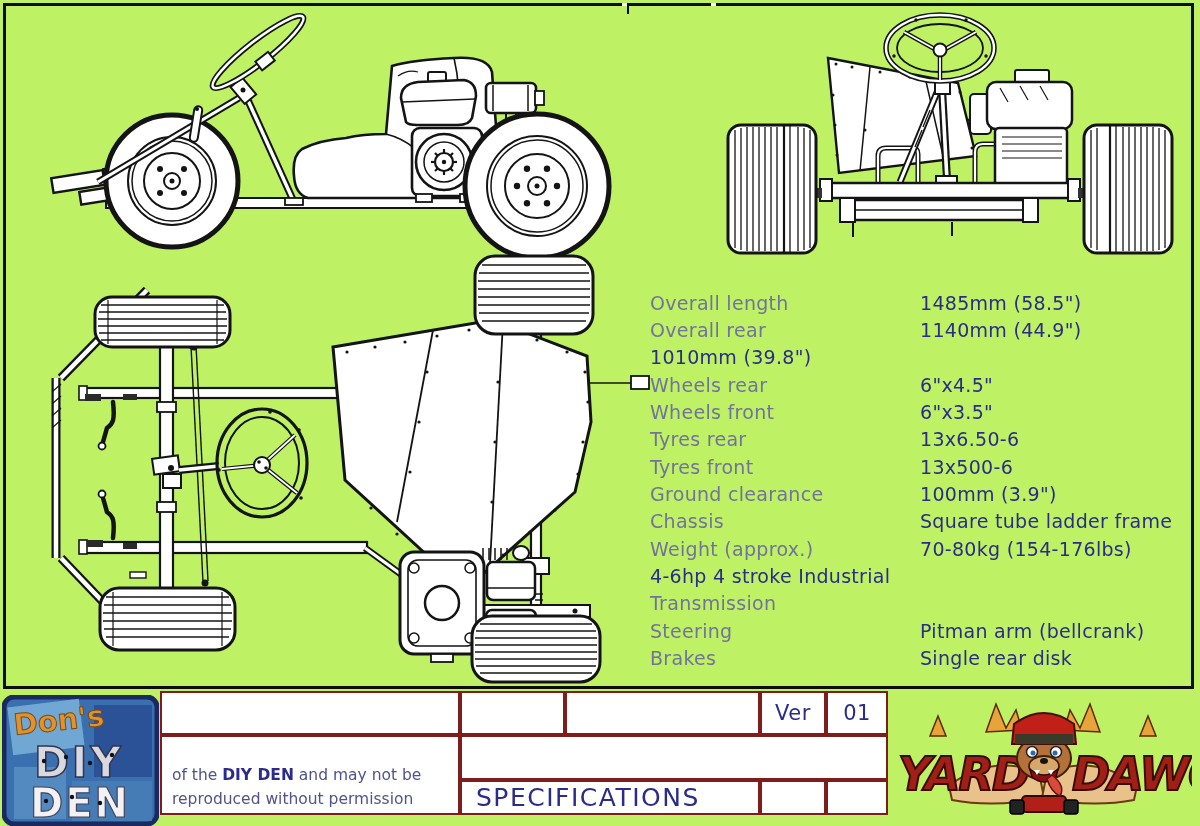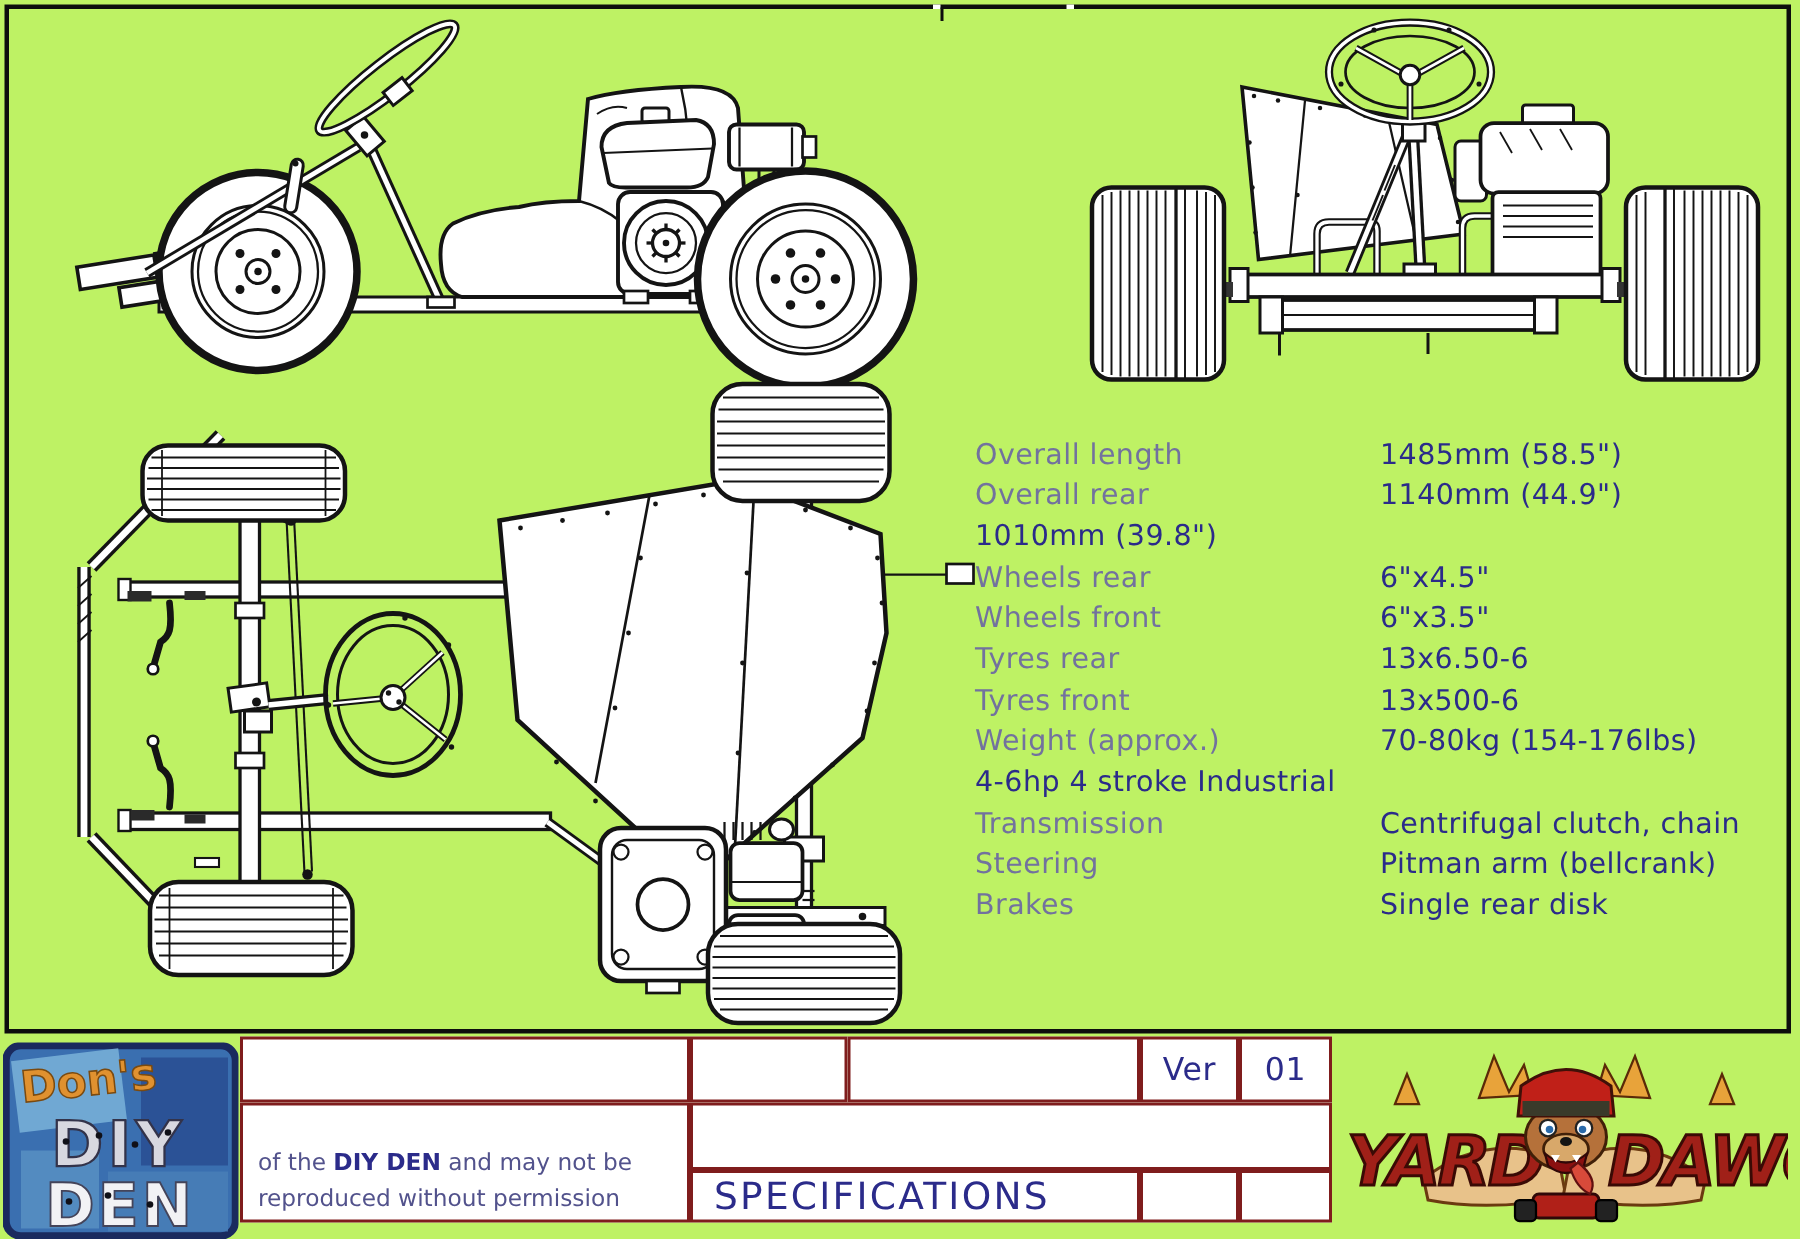--- a/index.html
+++ b/index.html
@@ -495,29 +495,36 @@
       </div>
     <div class="spec-row">
         <span class="spec-label">Tyres rear</span>
         <span class="spec-value">13x6.50-6</span>
       </div>
     <div class="spec-row">
         <span class="spec-label">Tyres front</span>
         <span class="spec-value">13x500-6</span>
       </div>
     <div class="spec-row">
+        <span class="spec-label">Ground clearance</span>
+        <span class="spec-value">100mm (3.9")</span>
+      </div>
+    <div class="spec-row">
+        <span class="spec-label">Chassis</span>
+        <span class="spec-value">Square tube ladder frame</span>
+      </div>
+    <div class="spec-row">
         <span class="spec-label">Weight (approx.)</span>
         <span class="spec-value">70-80kg (154-176lbs)</span>
       </div>
     <div class="spec-row">
         <span class="spec-value">4-6hp 4 stroke Industrial</span>
       </div>
     <div class="spec-row">
         <span class="spec-label">Transmission</span>
-        <span class="spec-value">Centrifugal clutch, chain</span>
       </div>
     <div class="spec-row">
         <span class="spec-label">Steering</span>
         <span class="spec-value">Pitman arm (bellcrank)</span>
       </div>
     <div class="spec-row">
         <span class="spec-label">Brakes</span>
         <span class="spec-value">Single rear disk</span>
       </div>
   </div>

